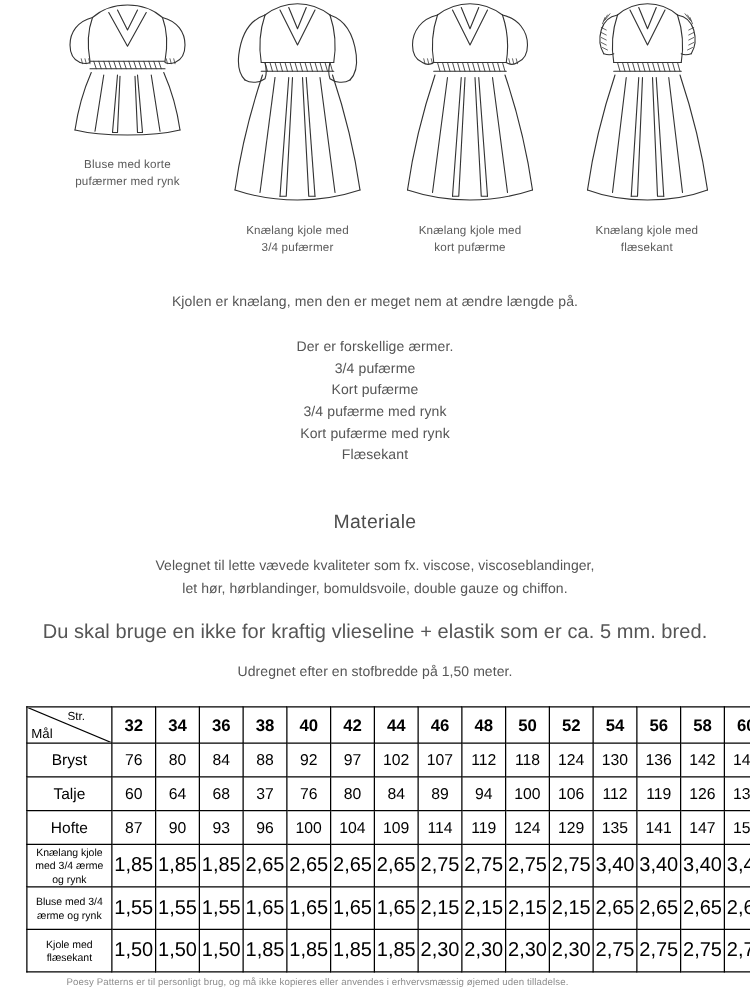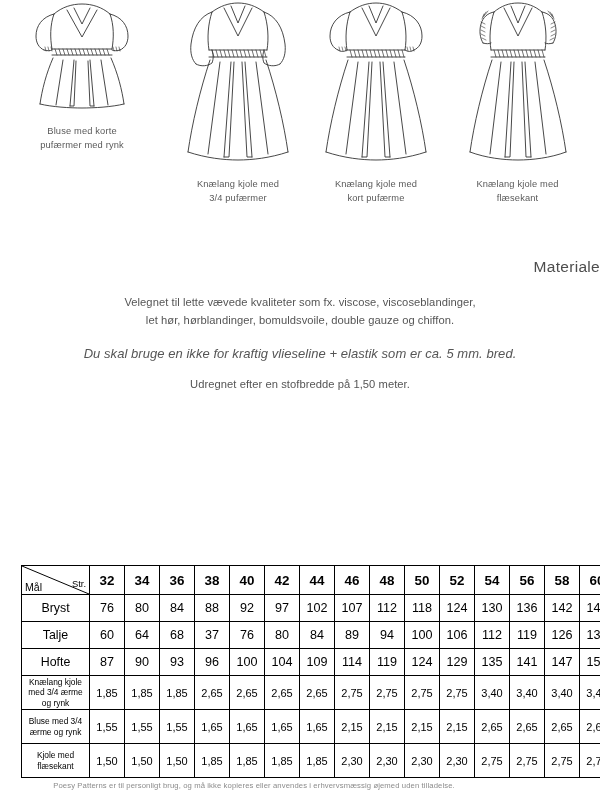--- a/index.html
+++ b/index.html
@@ -20,21 +20,21 @@
   .figures {
     position: relative;
     width: 600px;
     height: 222px;
   }
   .figure {
     position: absolute;
     top: 0;
     text-align: center;
   }
-  .fig-1 { left: 6px;  width: 152px; }
+  .fig-1 { left: 26px;  width: 152px; }
   .fig-2 { left: 162px; width: 152px; }
   .fig-3 { left: 300px; width: 152px; }
   .fig-4 { left: 440px; width: 155px; }
 
   .fig-art { display: block; margin: 0 auto; }
 
   .fig-caption {
     font-size: 9.3px;
     line-height: 13.5px;
     color: #5a5a5a;
@@ -61,34 +61,32 @@
     font-size: 11.2px;
     line-height: 17.2px;
     white-space: pre-line;
     letter-spacing: .1px;
   }
   .section-title {
     margin-top: 36px;
     font-size: 15.5px;
     color: #4d4d4d;
     letter-spacing: .3px;
-    text-align: right;
   }
   .material-block {
     margin-top: 18px;
     font-size: 11.2px;
     line-height: 17.5px;
     white-space: pre-line;
     letter-spacing: .05px;
   }
   .wadding-line {
     margin-top: 17px;
-    font-size: 13px;
+    font-size: 16px;
     letter-spacing: .05px;
-    font-style: italic;
   }
   .width-line {
     margin-top: 17px;
     font-size: 11.2px;
     letter-spacing: .05px;
   }
 
   
   .table-wrap {
     position: absolute;
@@ -120,26 +118,25 @@
     padding: 0;
   }
   th.corner .diag {
     position: absolute;
     inset: 0;
     width: 100%;
     height: 100%;
   }
   th.corner .str-txt {
     position: absolute;
-    right: 3px;
+    right: 21px;
     top: 1px;
     font-size: 9.4px;
     font-weight: normal;
     color: #000;
-    margin-top: 11px;
   }
   th.corner .maal-txt {
     position: absolute;
     left: 3px;
     bottom: 1px;
     font-size: 10.6px;
     font-weight: normal;
     color: #000;
   }
   th.size-head {
@@ -157,21 +154,21 @@
     line-height: 10.4px;
     white-space: pre-line;
     height: 33px;
     margin-top: 30px;
   }
   td.value {
     font-size: 12.6px;
     height: 26px;
   }
   td.value.amount {
-    font-size: 11px;
+    font-size: 16px;
     height: 33px;
   }
 
   
   .footer-note {
     position: absolute;
     left: 0;
     top: 781px;
     width: 508px;
     text-align: center;
@@ -344,20 +341,27 @@
         <path d="M57 157 L62 157 L66 62"></path>
         <path d="M83 157 L78 157 L74 62"></path>
       </g>
     </svg>
     <div class="fig-caption">Knælang kjole med
 flæsekant</div>
   </div>
 </div>
 
 <div class="body-copy">
+  <div class="intro-line">Kjolen er knælang, men den er meget nem at ændre længde på.</div>
+  <div class="sleeve-block">Der er forskellige ærmer.
+3/4 pufærme
+Kort pufærme
+3/4 pufærme med rynk
+Kort pufærme med rynk
+Flæsekant</div>
   <div class="section-title">Materiale</div>
   <div class="material-block">Velegnet til lette vævede kvaliteter som fx. viscose, viscoseblandinger,
 let hør, hørblandinger, bomuldsvoile, double gauze og chiffon.</div>
   <div class="wadding-line">Du skal bruge en ikke for kraftig vlieseline + elastik som er ca. 5 mm. bred.</div>
   <div class="width-line">Udregnet efter en stofbredde på 1,50 meter.</div>
 </div>
 
 <div class="table-wrap">
   <table class="size-table">
     <colgroup id="size-colgroup">

